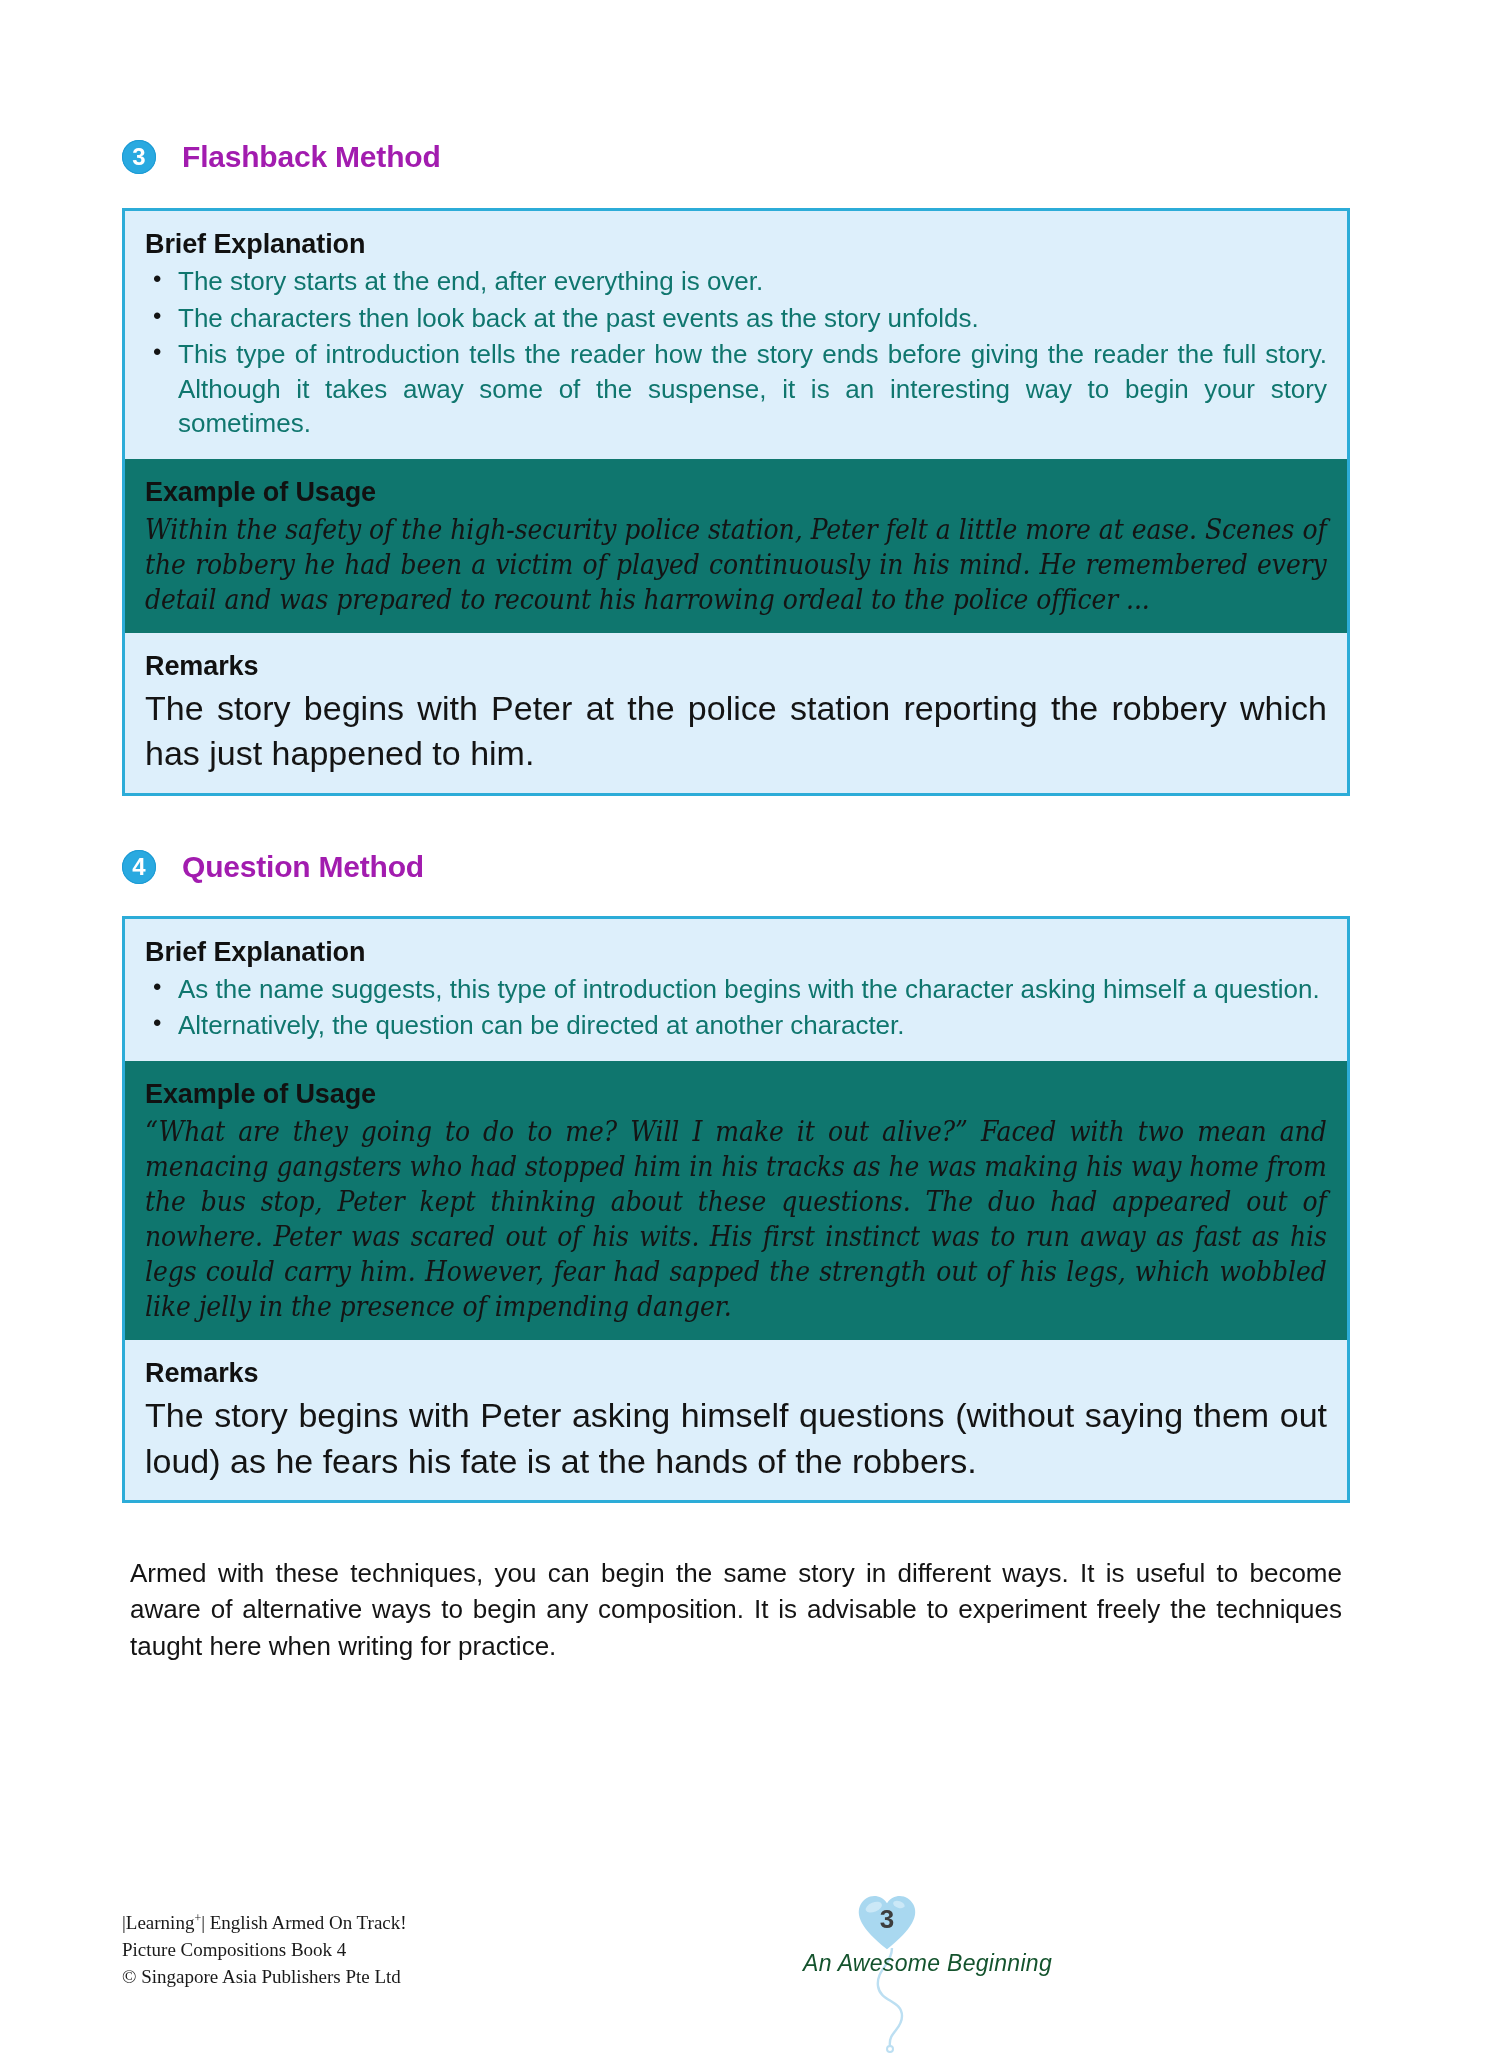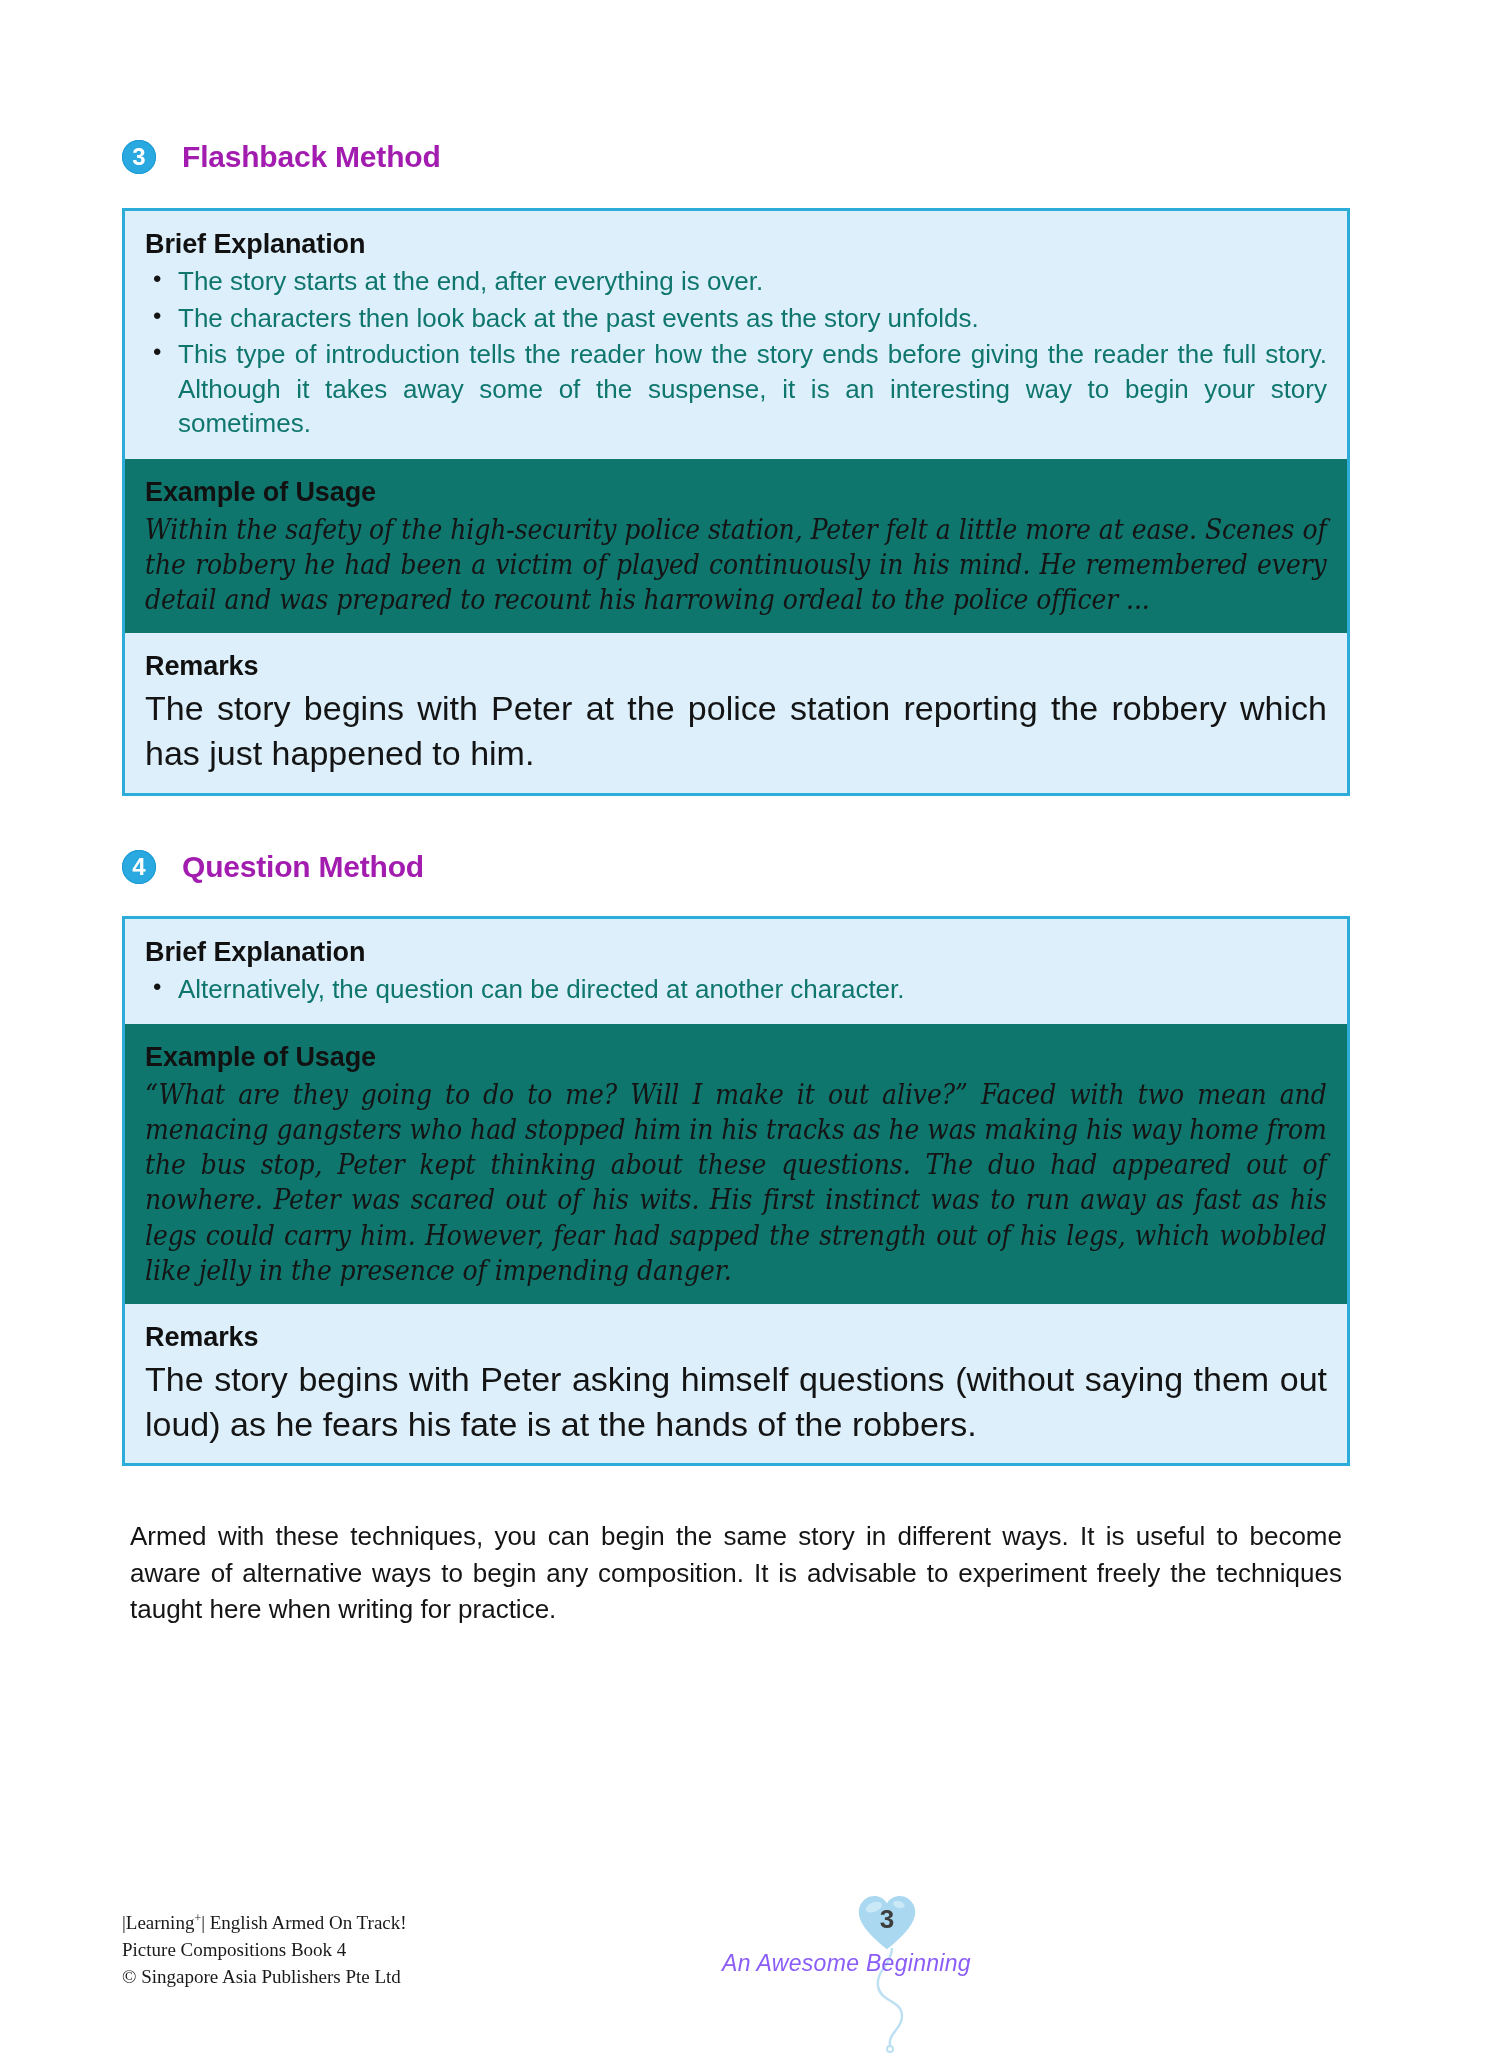--- a/index.html
+++ b/index.html
@@ -157,24 +157,24 @@
     left: 600px;
     top: -34px;
     width: 330px;
     height: 185px;
   }
   .chapter-label {
     position: absolute;
     left: 0;
     top: 74px;
     width: 330px;
-    text-align: left;
+    text-align: right;
     font-size: 23px;
     font-style: italic;
-    color: #8b5cf6;
+    color: #14532d;
     letter-spacing: 0.3px;
     z-index: 3;
   }
   .balloon {
     position: absolute;
     left: 132px;
     top: 14px;
     width: 66px;
     height: 62px;
     z-index: 2;
@@ -235,20 +235,21 @@
       <div class="num-badge">4</div>
       <div class="method-title">Question Method</div>
     </div>
 
     <div style="height:32px"></div>
 
     <div class="method-box">
       <div class="sect blue">
         <div class="sect-title">Brief Explanation</div>
         <ul class="bullets">
+          <li>As the name suggests, this type of introduction begins with the character asking himself a question.</li>
           <li>Alternatively, the question can be directed at another character.</li>
         </ul>
       </div>
       <div class="sect white">
         <div class="sect-title">Example of Usage</div>
         <p class="script">“What are they going to do to me? Will I make it out alive?” Faced with two mean and menacing gangsters who had stopped him in his tracks as he was making his way home from the bus stop, Peter kept thinking about these questions. The duo had appeared out of nowhere. Peter was scared out of his wits. His first instinct was to run away as fast as his legs could carry him. However, fear had sapped the strength out of his legs, which wobbled like jelly in the presence of impending danger.</p>
       </div>
       <div class="sect blue">
         <div class="sect-title">Remarks</div>
         <p class="plain">The story begins with Peter asking himself questions (without saying them out loud) as he fears his fate is at the hands of the robbers.</p>

